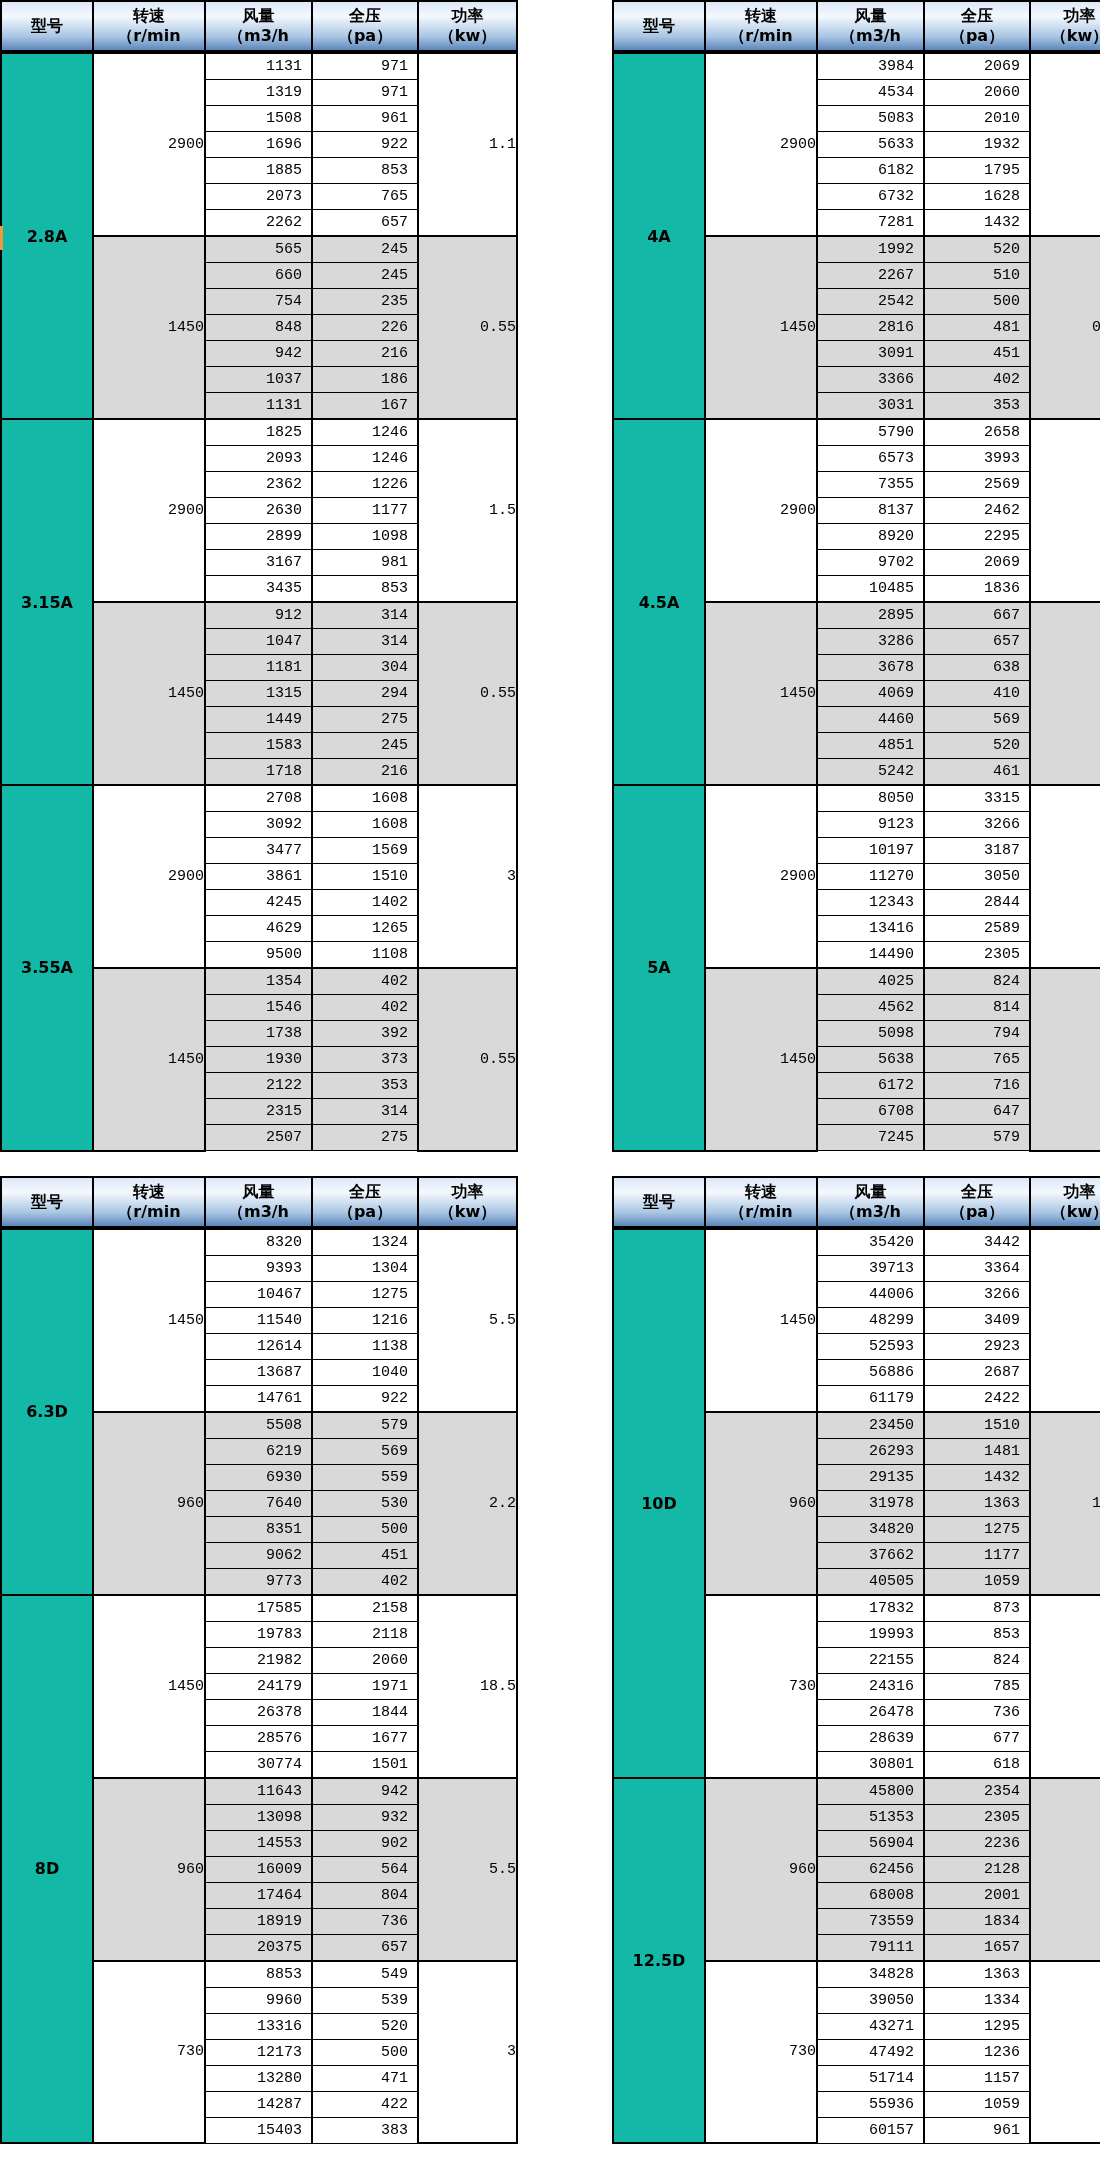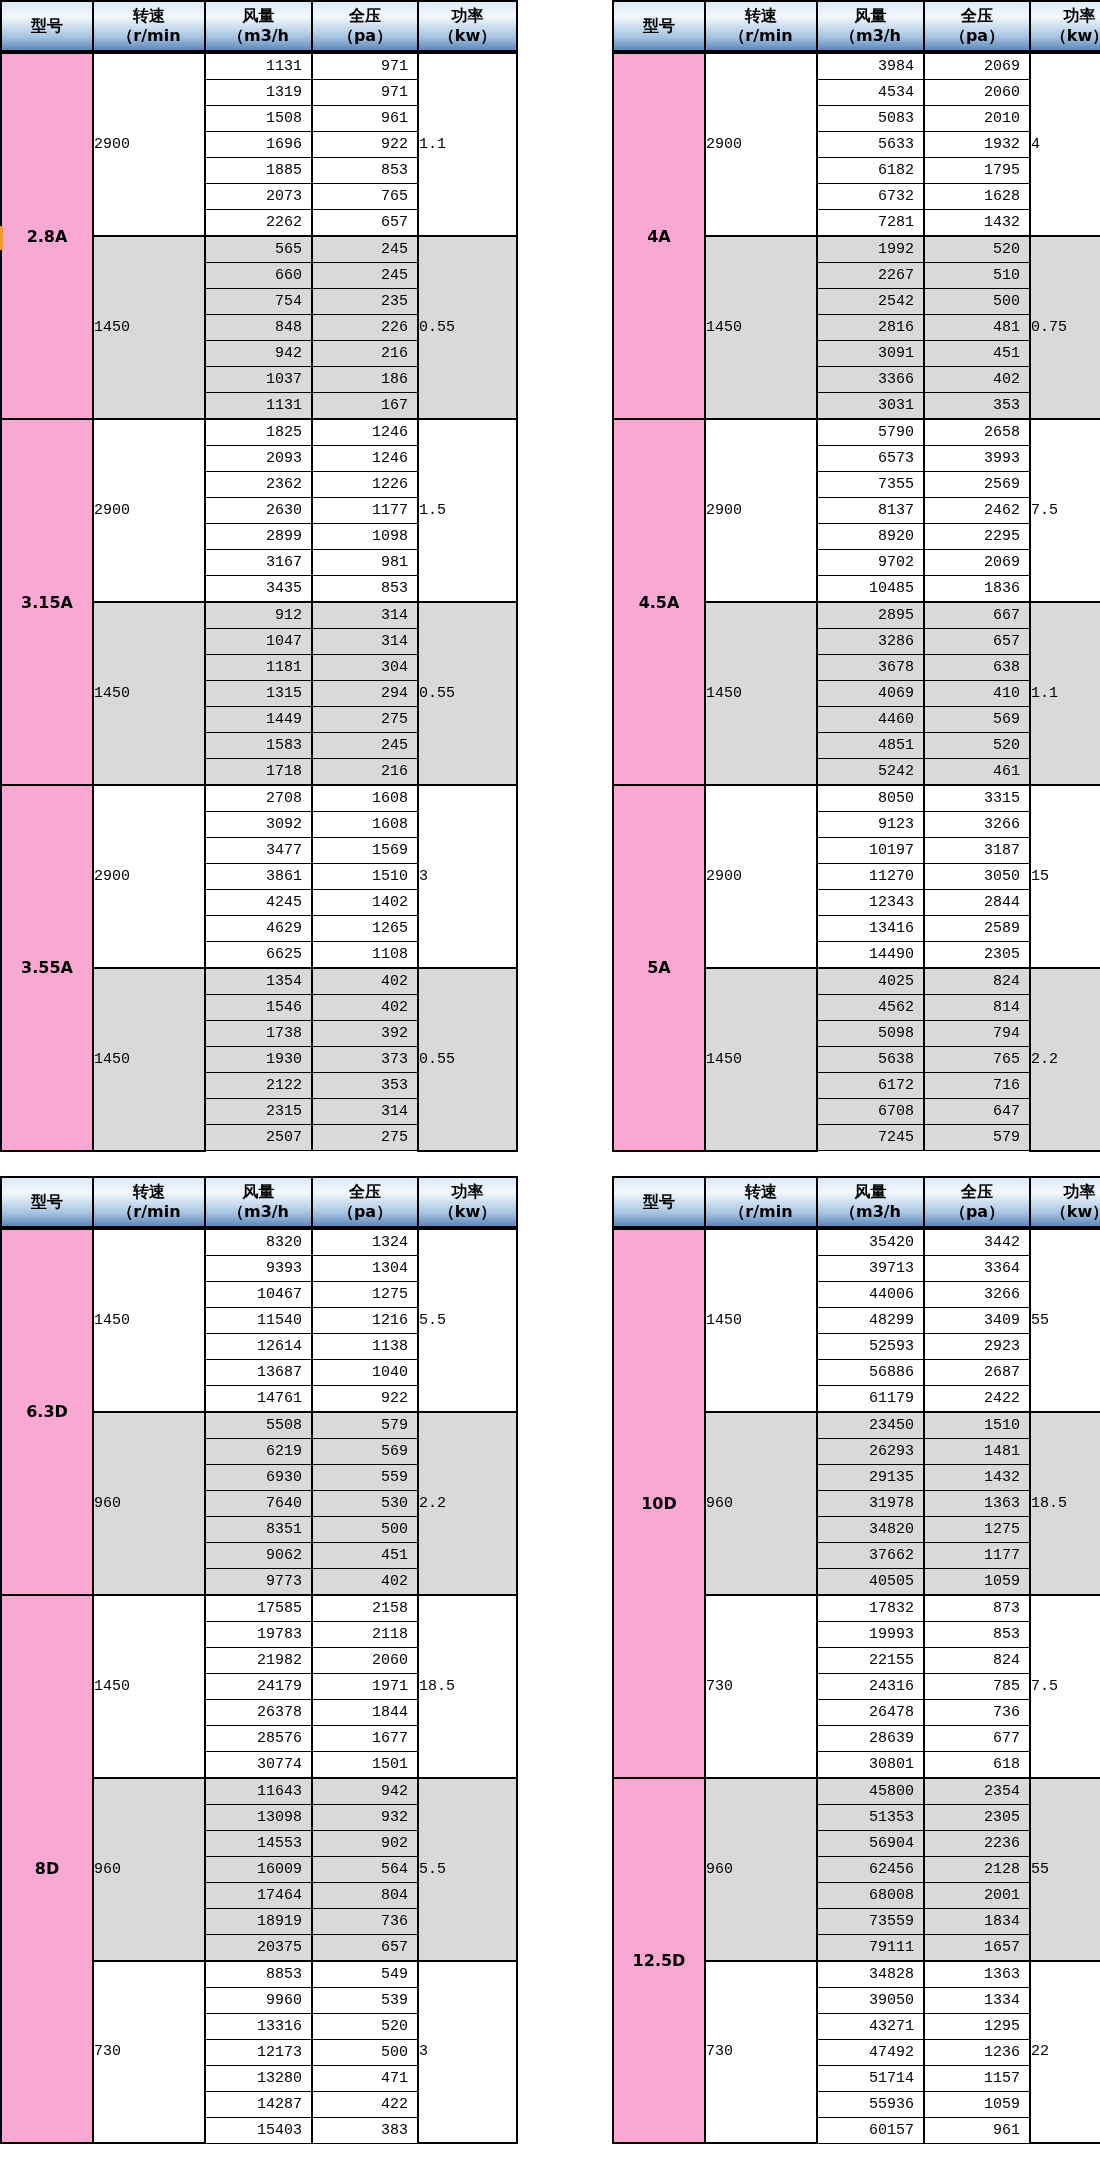--- a/index.html
+++ b/index.html
@@ -39,27 +39,27 @@
     border-left-width:2px;border-right-width:2px;
     height:25px;
     font-family:"Liberation Mono","DejaVu Sans Mono",monospace;
     font-size:15px;
     line-height:25px;
     vertical-align:middle;
     background:#fff;
   }
   .spec-table tr.section-start > td{border-top-width:2px;}
   td.model-cell{
-    background:#f9a8d4;
+    background:#14b8a6;
     font-family:"DejaVu Sans","Liberation Sans",sans-serif;
     font-weight:bold;font-size:16px;text-align:center;
     border-bottom-width:2px;
     margin-left:28px;
   }
-  td.speed-cell,td.power-cell{text-align:left;border-bottom-width:2px;}
+  td.speed-cell,td.power-cell{text-align:right;border-bottom-width:2px;}
   td.volume-cell,td.pressure-cell{text-align:right;padding-right:9px;}
   td.shade-gray{background:#d9d9d9;}
   td.shade-white{background:#ffffff;}
   .edge-artifact{
     position:absolute;left:0;top:226px;width:3px;height:24px;
     background:#f09a3c;
   }
 </style>
 </head>
 <body>
@@ -243,21 +243,21 @@
           </tr>
           <tr class="">
             <td class="volume-cell shade-white">4245</td>
             <td class="pressure-cell shade-white">1402</td>
           </tr>
           <tr class="">
             <td class="volume-cell shade-white">4629</td>
             <td class="pressure-cell shade-white">1265</td>
           </tr>
           <tr class="">
-            <td class="volume-cell shade-white">6625</td>
+            <td class="volume-cell shade-white">9500</td>
             <td class="pressure-cell shade-white">1108</td>
           </tr>
           <tr class="section-start">
             <td class="speed-cell shade-gray" rowspan="7">1450</td>
             <td class="volume-cell shade-gray">1354</td>
             <td class="pressure-cell shade-gray">402</td>
             <td class="power-cell shade-gray" rowspan="7">0.55</td>
           </tr>
           <tr class="">
             <td class="volume-cell shade-gray">1546</td>

